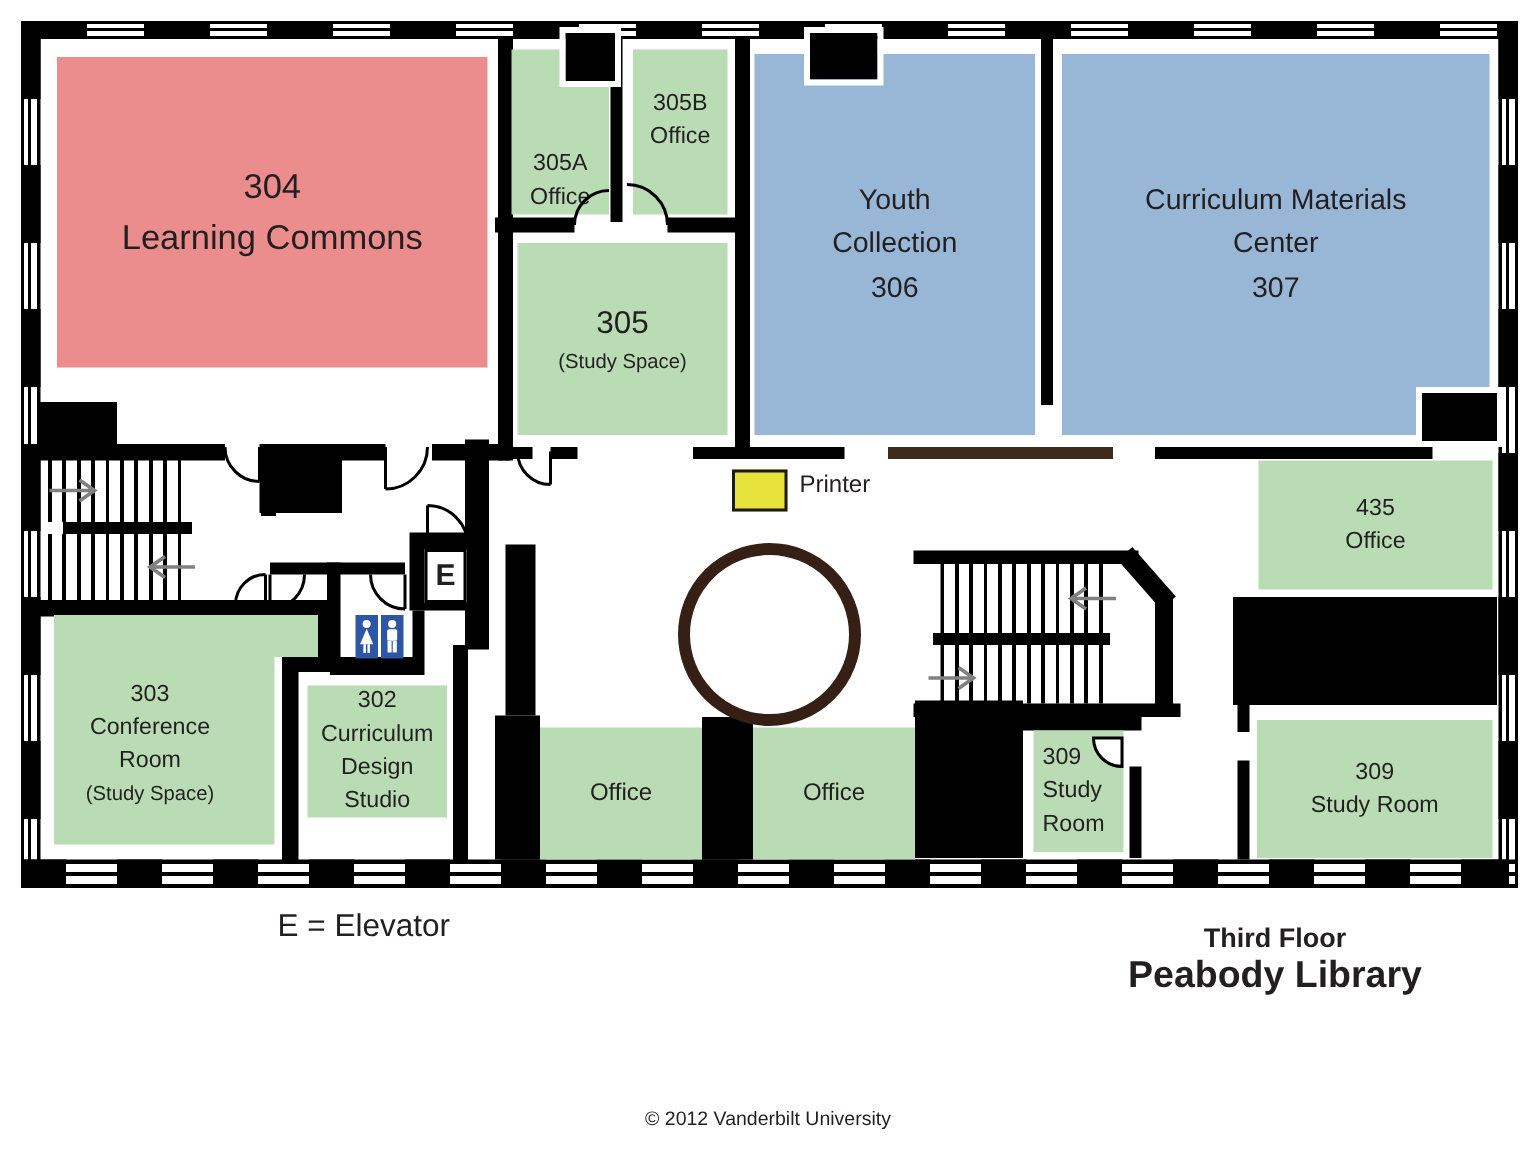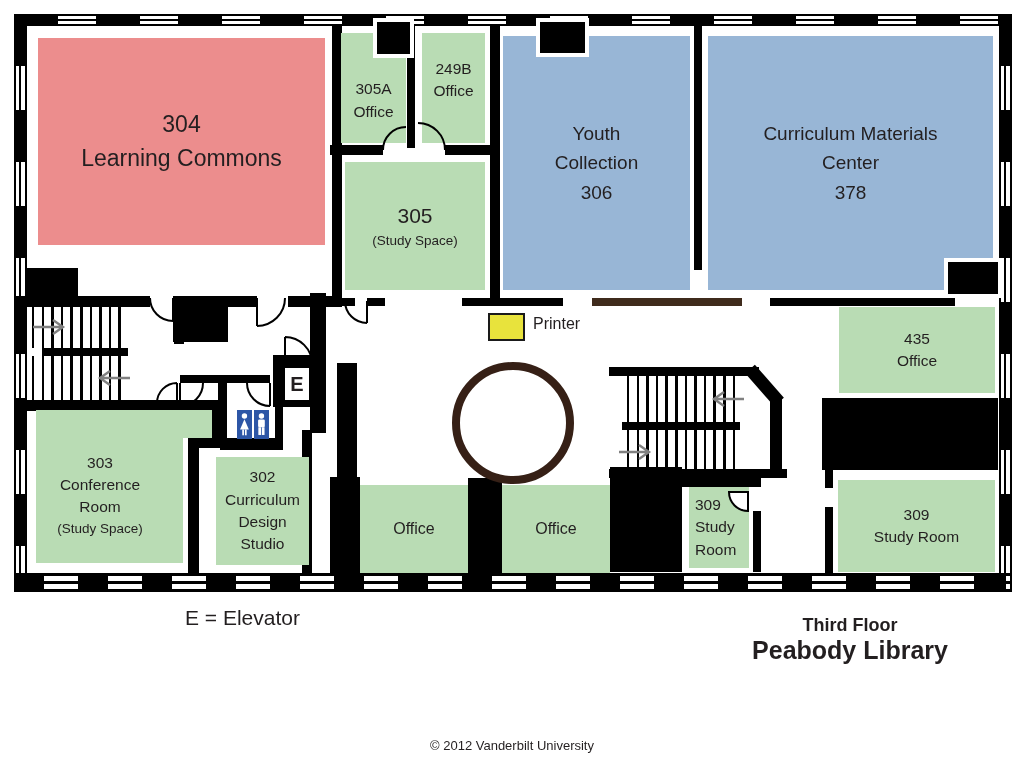--- a/index.html
+++ b/index.html
@@ -101,42 +101,42 @@
   <div class="w" style="left:825px;top:507px;width:8px;height:66px;"></div>
 
   <div class="w" style="left:672px;top:470px;width:89px;height:17px;"></div>
   <div class="w" style="left:753px;top:511px;width:8px;height:61px;"></div>
 
   <div class="room f23" style="left: 38px; top: 38px; width: 287px; height: 207px; background-color: rgb(236, 141, 141);">
     <div>304</div>
     <div>Learning Commons</div>
   </div>
 
-  <div class="room f155" style="left: 341px; top: 33px; width: 65px; height: 110px; justify-content: center; padding-top: 25px; box-sizing: border-box; background-color: rgb(185, 220, 180);">
+  <div class="room f155" style="left: 341px; top: 33px; width: 65px; height: 110px; justify-content: flex-end; padding-top: 25px; box-sizing: border-box; background-color: rgb(185, 220, 180);">
     <div>305A</div>
     <div>Office</div>
   </div>
   <div class="room f155" style="left: 422px; top: 33px; width: 63px; height: 110px; justify-content: flex-start; padding-top: 25px; box-sizing: border-box; background-color: rgb(185, 220, 180);">
-    <div>249B</div>
+    <div>305B</div>
     <div>Office</div>
   </div>
 
   <div class="room" style="left: 345px; top: 162px; width: 140px; height: 128px; background-color: rgb(185, 220, 180);">
     <div class="f21">305</div>
     <div class="f13">(Study Space)</div>
   </div>
 
   <div class="room f19" style="left: 503px; top: 36px; width: 187px; height: 254px; background-color: rgb(152, 182, 214);">
     <div style="width:120px;">Youth Collection</div>
     <div>306</div>
   </div>
 
   <div class="room f19" style="left: 708px; top: 36px; width: 285px; height: 254px; background-color: rgb(152, 182, 214);">
     <div style="width:215px;text-align:center;">Curriculum Materials Center</div>
-    <div>378</div>
+    <div>307</div>
   </div>
 
   <div class="notch" style="left:377px;top:22px;width:33px;height:32px;"></div>
   <div class="notch" style="left:540px;top:22px;width:45px;height:31px;"></div>
   <div class="notch" style="left:948px;top:262px;width:50px;height:32px;"></div>
 
   <div class="room f155" style="left: 839px; top: 307px; width: 156px; height: 86px; background-color: rgb(185, 220, 180);">
     <div>435</div>
     <div>Office</div>
   </div>
@@ -144,21 +144,21 @@
   <div>
     <div class="room" style="left: 36px; top: 410px; width: 176px; height: 28px; background-color: rgb(185, 220, 180);"></div>
     <div class="room" style="left: 36px; top: 410px; width: 147px; height: 153px; background-color: rgb(185, 220, 180);"></div>
     <div class="room" style="left:36px;top:440px;width:128px;height:110px;background:transparent;">
       <div class="f155">303</div>
       <div class="f155" style="width:112px;">Conference Room</div>
       <div class="f13">(Study Space)</div>
     </div>
   </div>
 
-  <div class="room f155" style="left: 216px; top: 457px; width: 93px; height: 108px; background-color: rgb(185, 220, 180);">
+  <div class="room f155" style="left: 205px; top: 457px; width: 93px; height: 88px; background-color: rgb(185, 220, 180);">
     <div>302</div>
     <div style="width:88px;">Curriculum Design Studio</div>
   </div>
 
   <div class="room f16" style="left: 360px; top: 485px; width: 108px; height: 88px; background-color: rgb(185, 220, 180);">
     <div>Office</div>
   </div>
   <div class="room f16" style="left: 502px; top: 485px; width: 108px; height: 88px; background-color: rgb(185, 220, 180);">
     <div>Office</div>
   </div>

